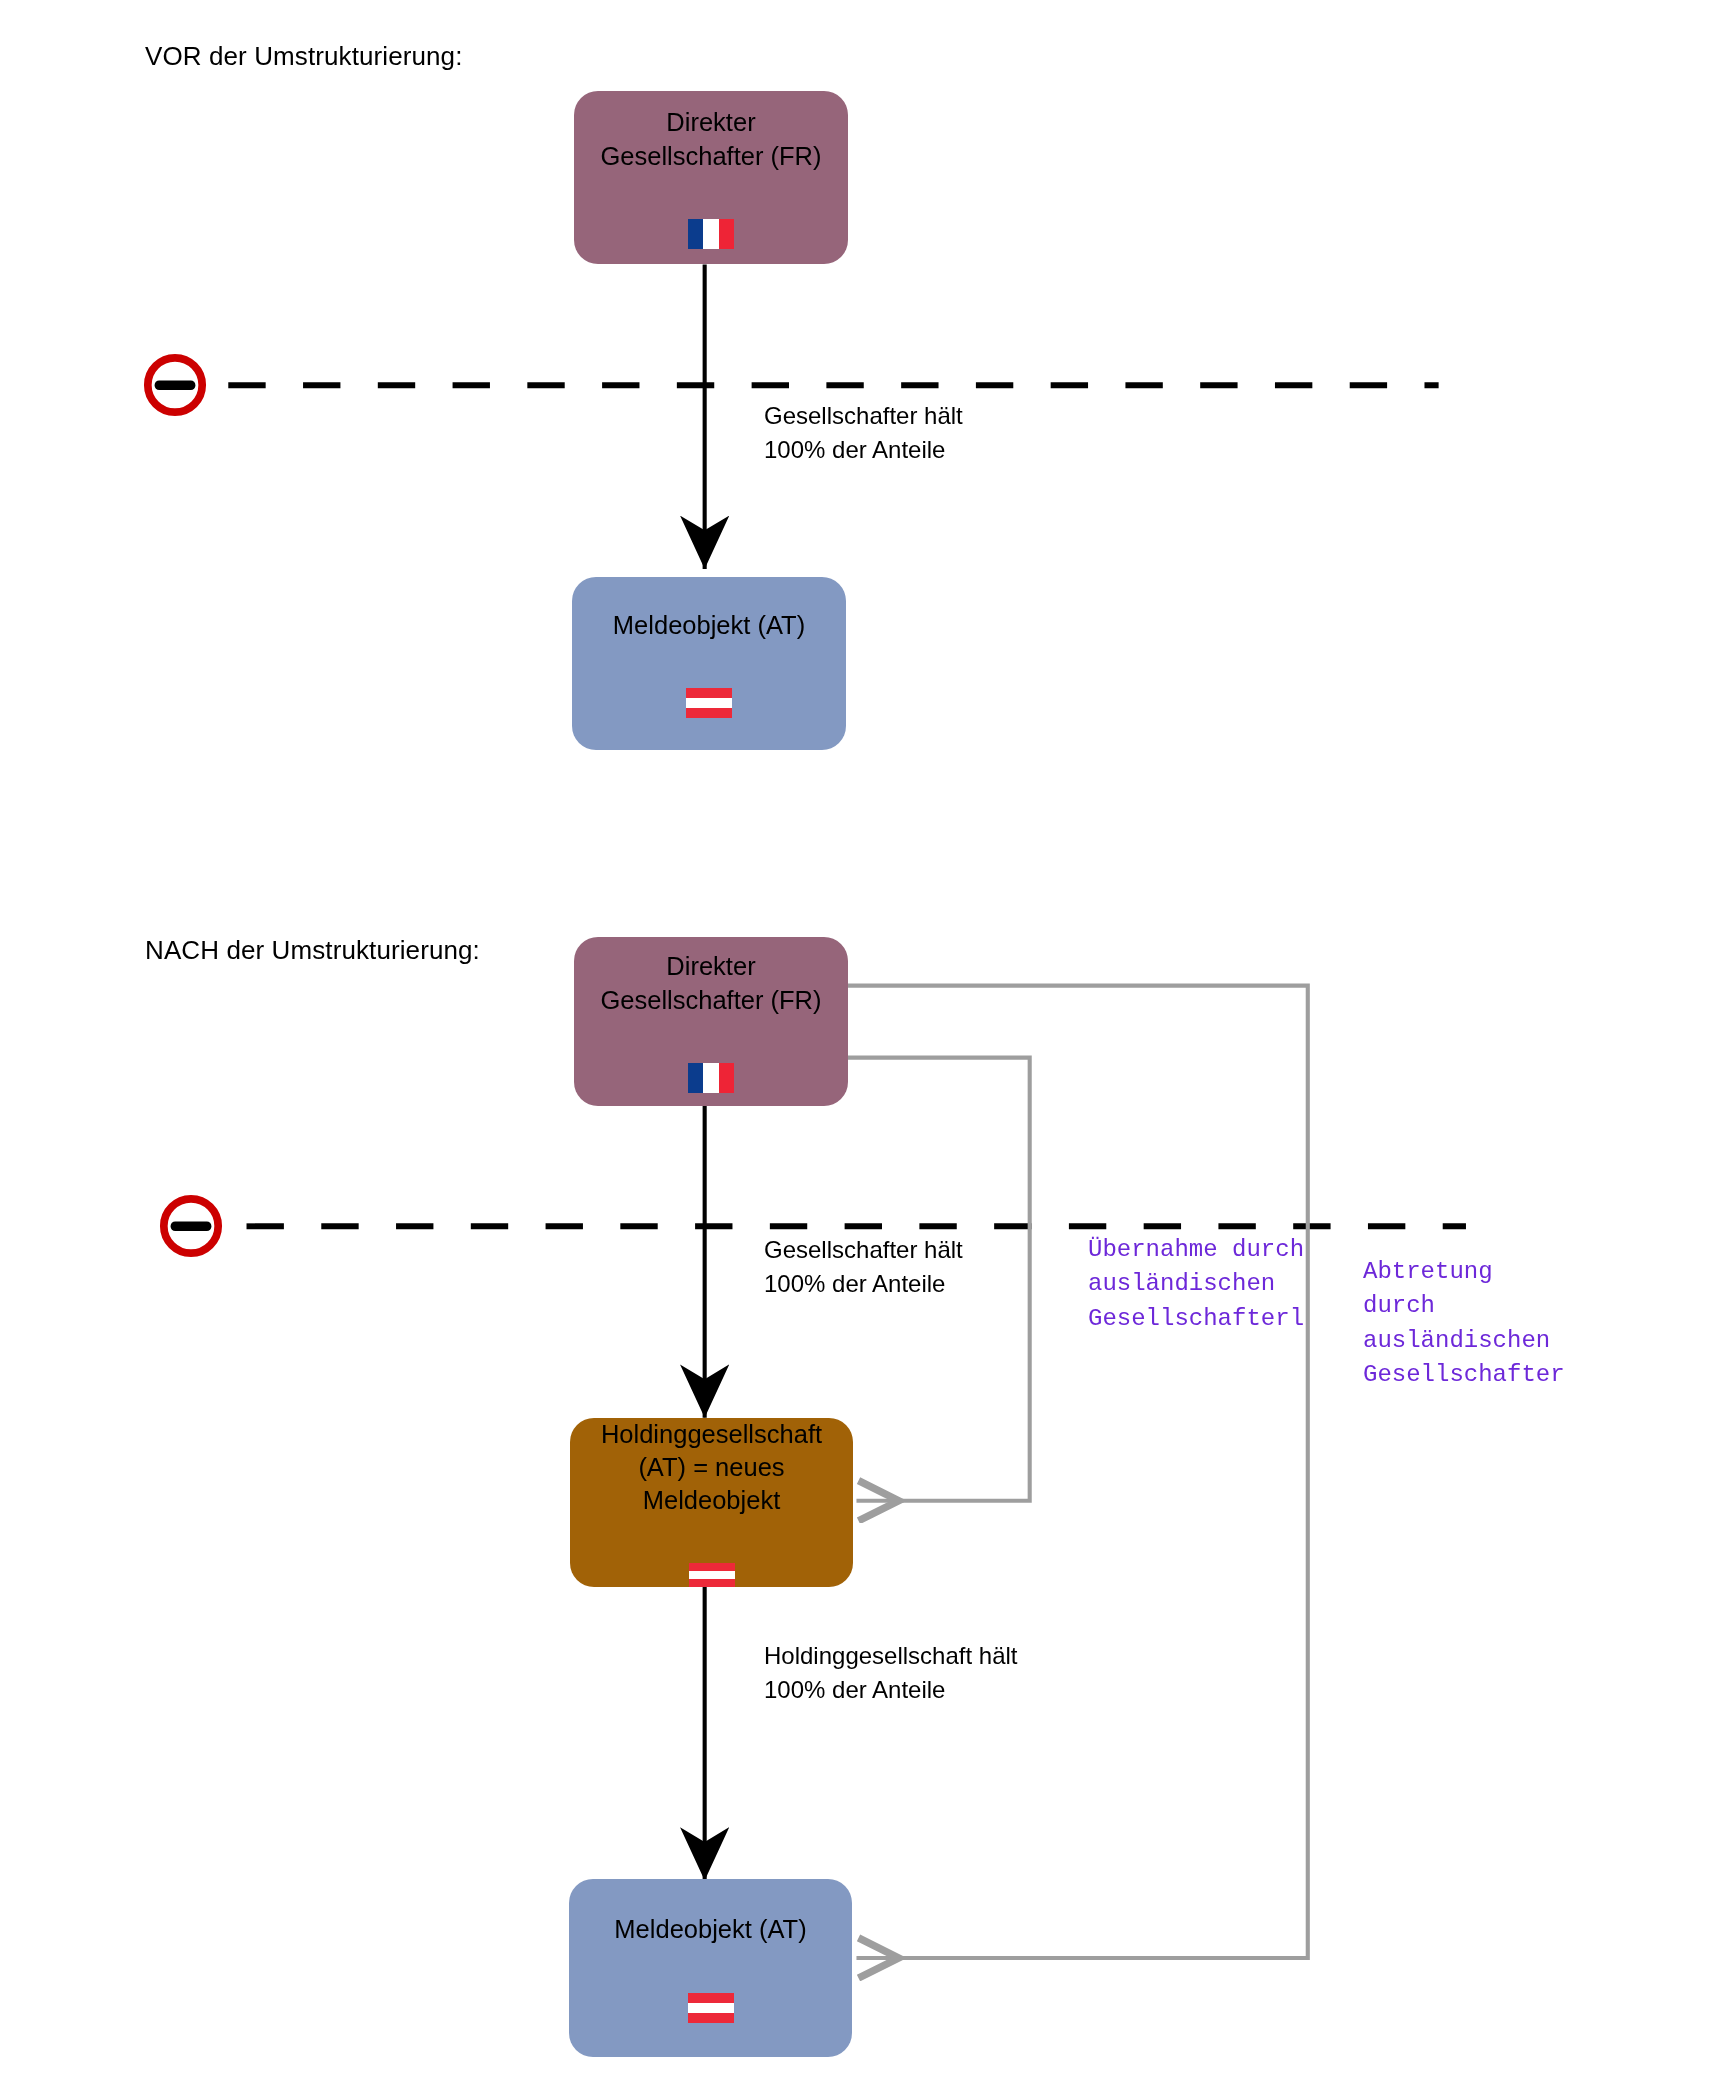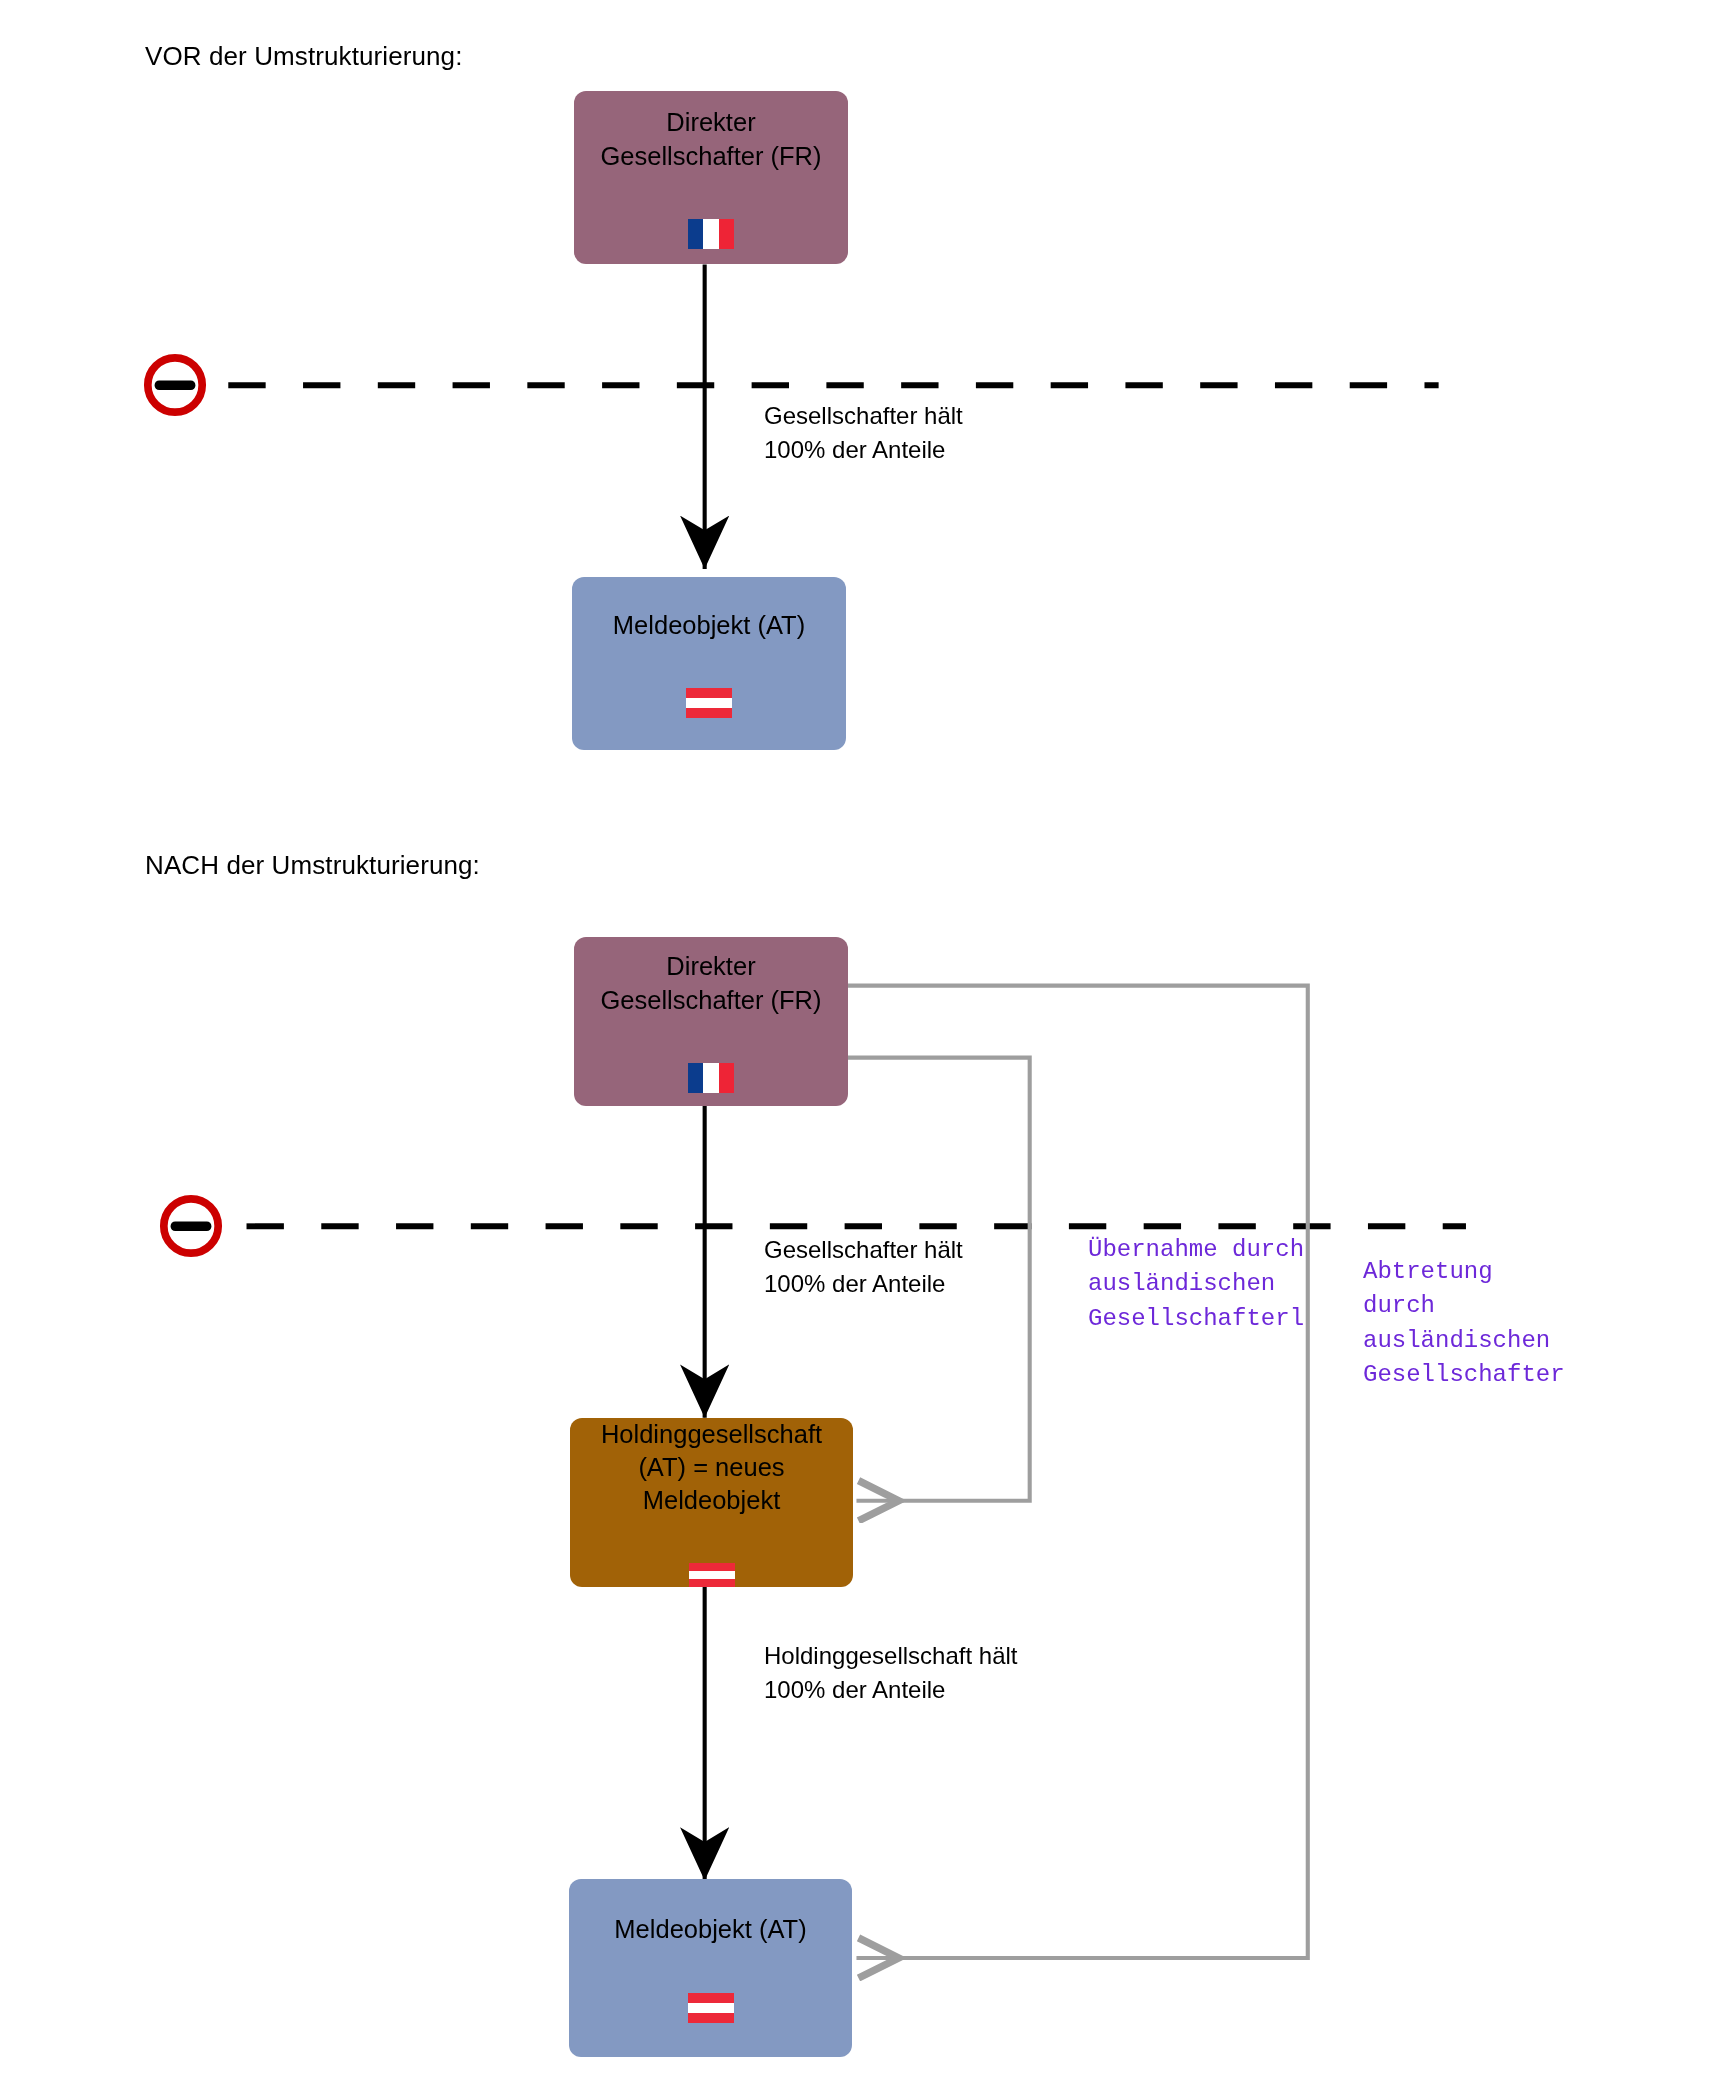--- a/index.html
+++ b/index.html
@@ -29,21 +29,21 @@
   }
   .section-title {
     position: absolute;
     font-size: 26px;
     color: #000000;
     white-space: nowrap;
     letter-spacing: 0.1px;
   }
   .node {
     position: absolute;
-    border-radius: 12px;
+    border-radius: 24px;
     box-sizing: border-box;
     display: flex;
     flex-direction: column;
     align-items: center;
     justify-content: center;
     gap: 36px;
   }
   .node-label {
     font-size: 25.5px;
     line-height: 1.30;
@@ -148,21 +148,21 @@
 
   <div class="node" style="left:572px; top:577px; width:274px; height:173px; background:#8399C2;">
     <div class="node-label">Meldeobjekt (AT)</div>
     <span class="flag flag-at">
       <span class="s1"></span>
         <span class="s2"></span>
         <span class="s3"></span>
     </span>
   </div>
 
-  <div class="section-title" style="left:145px; top:850px;">
+  <div class="section-title" style="left:145px; top:935px;">
     <span>NACH der Umstrukturierung:</span>
   </div>
 
   <div class="node" style="left:574px; top:937px; width:274px; height:169px; background:#96657A;">
     <div class="node-label">Direkter
 Gesellschafter (FR)</div>
     <span class="flag flag-fr">
       <span class="s1"></span>
         <span class="s2"></span>
         <span class="s3"></span>

